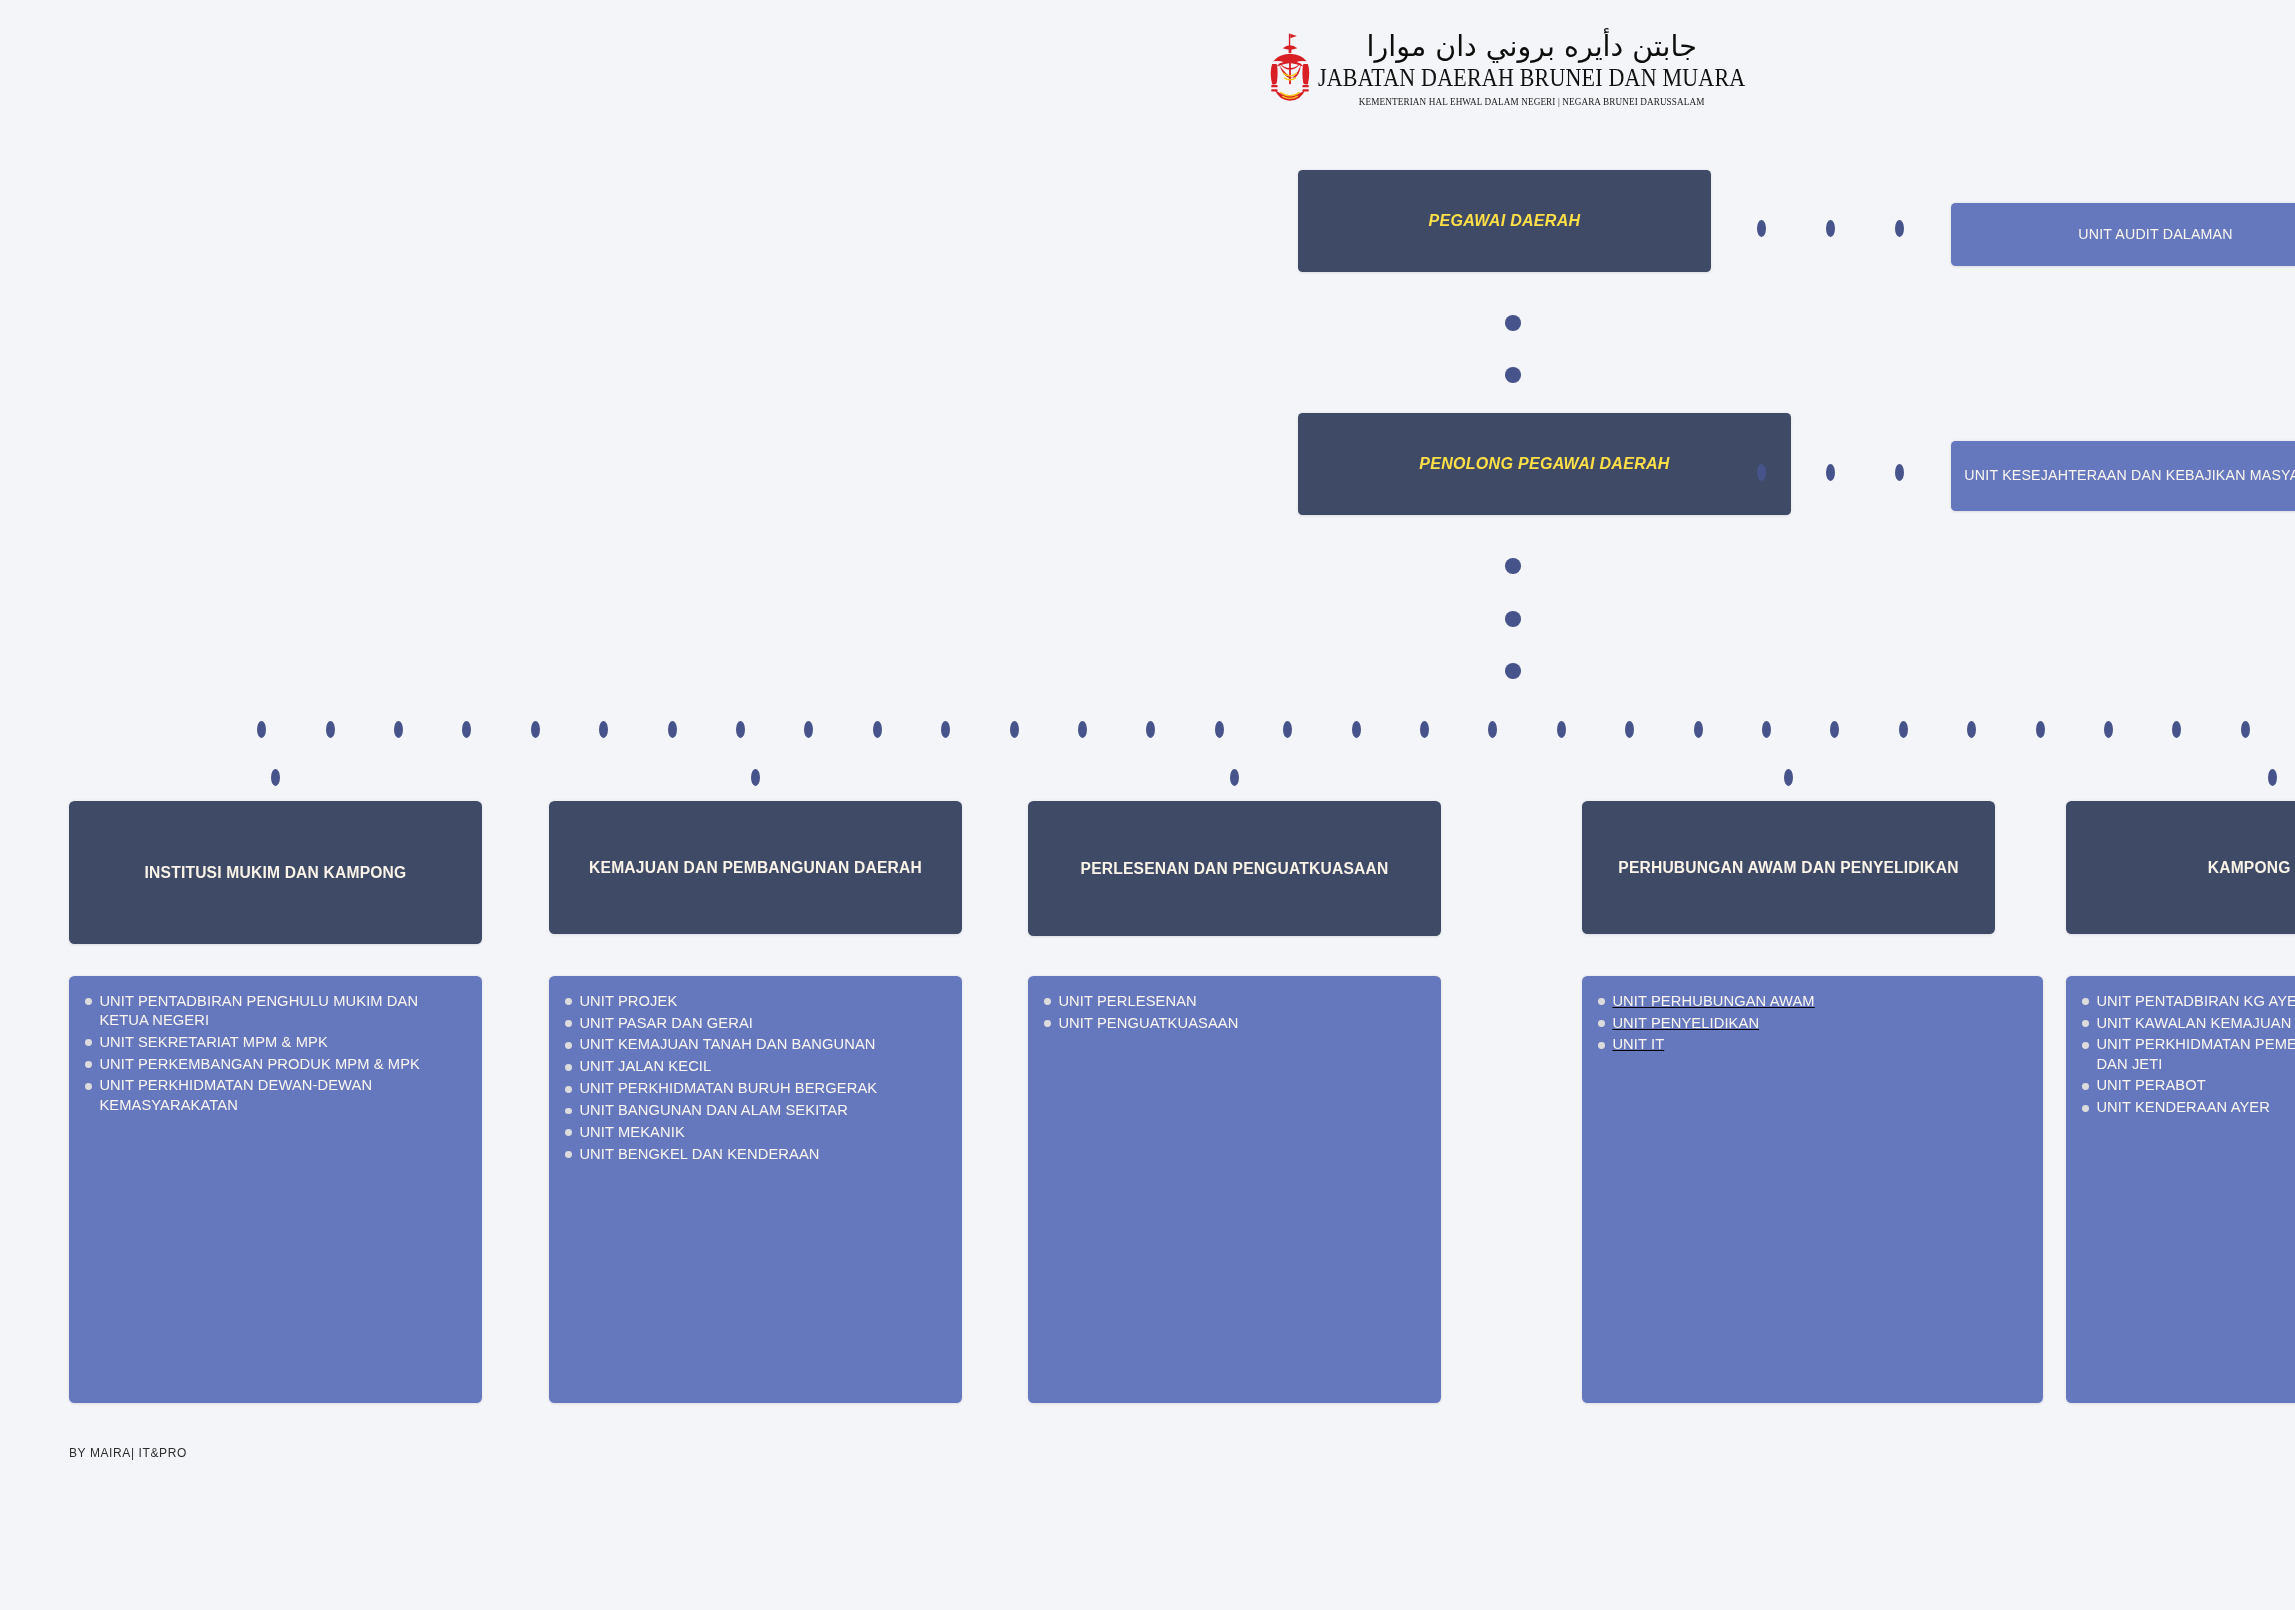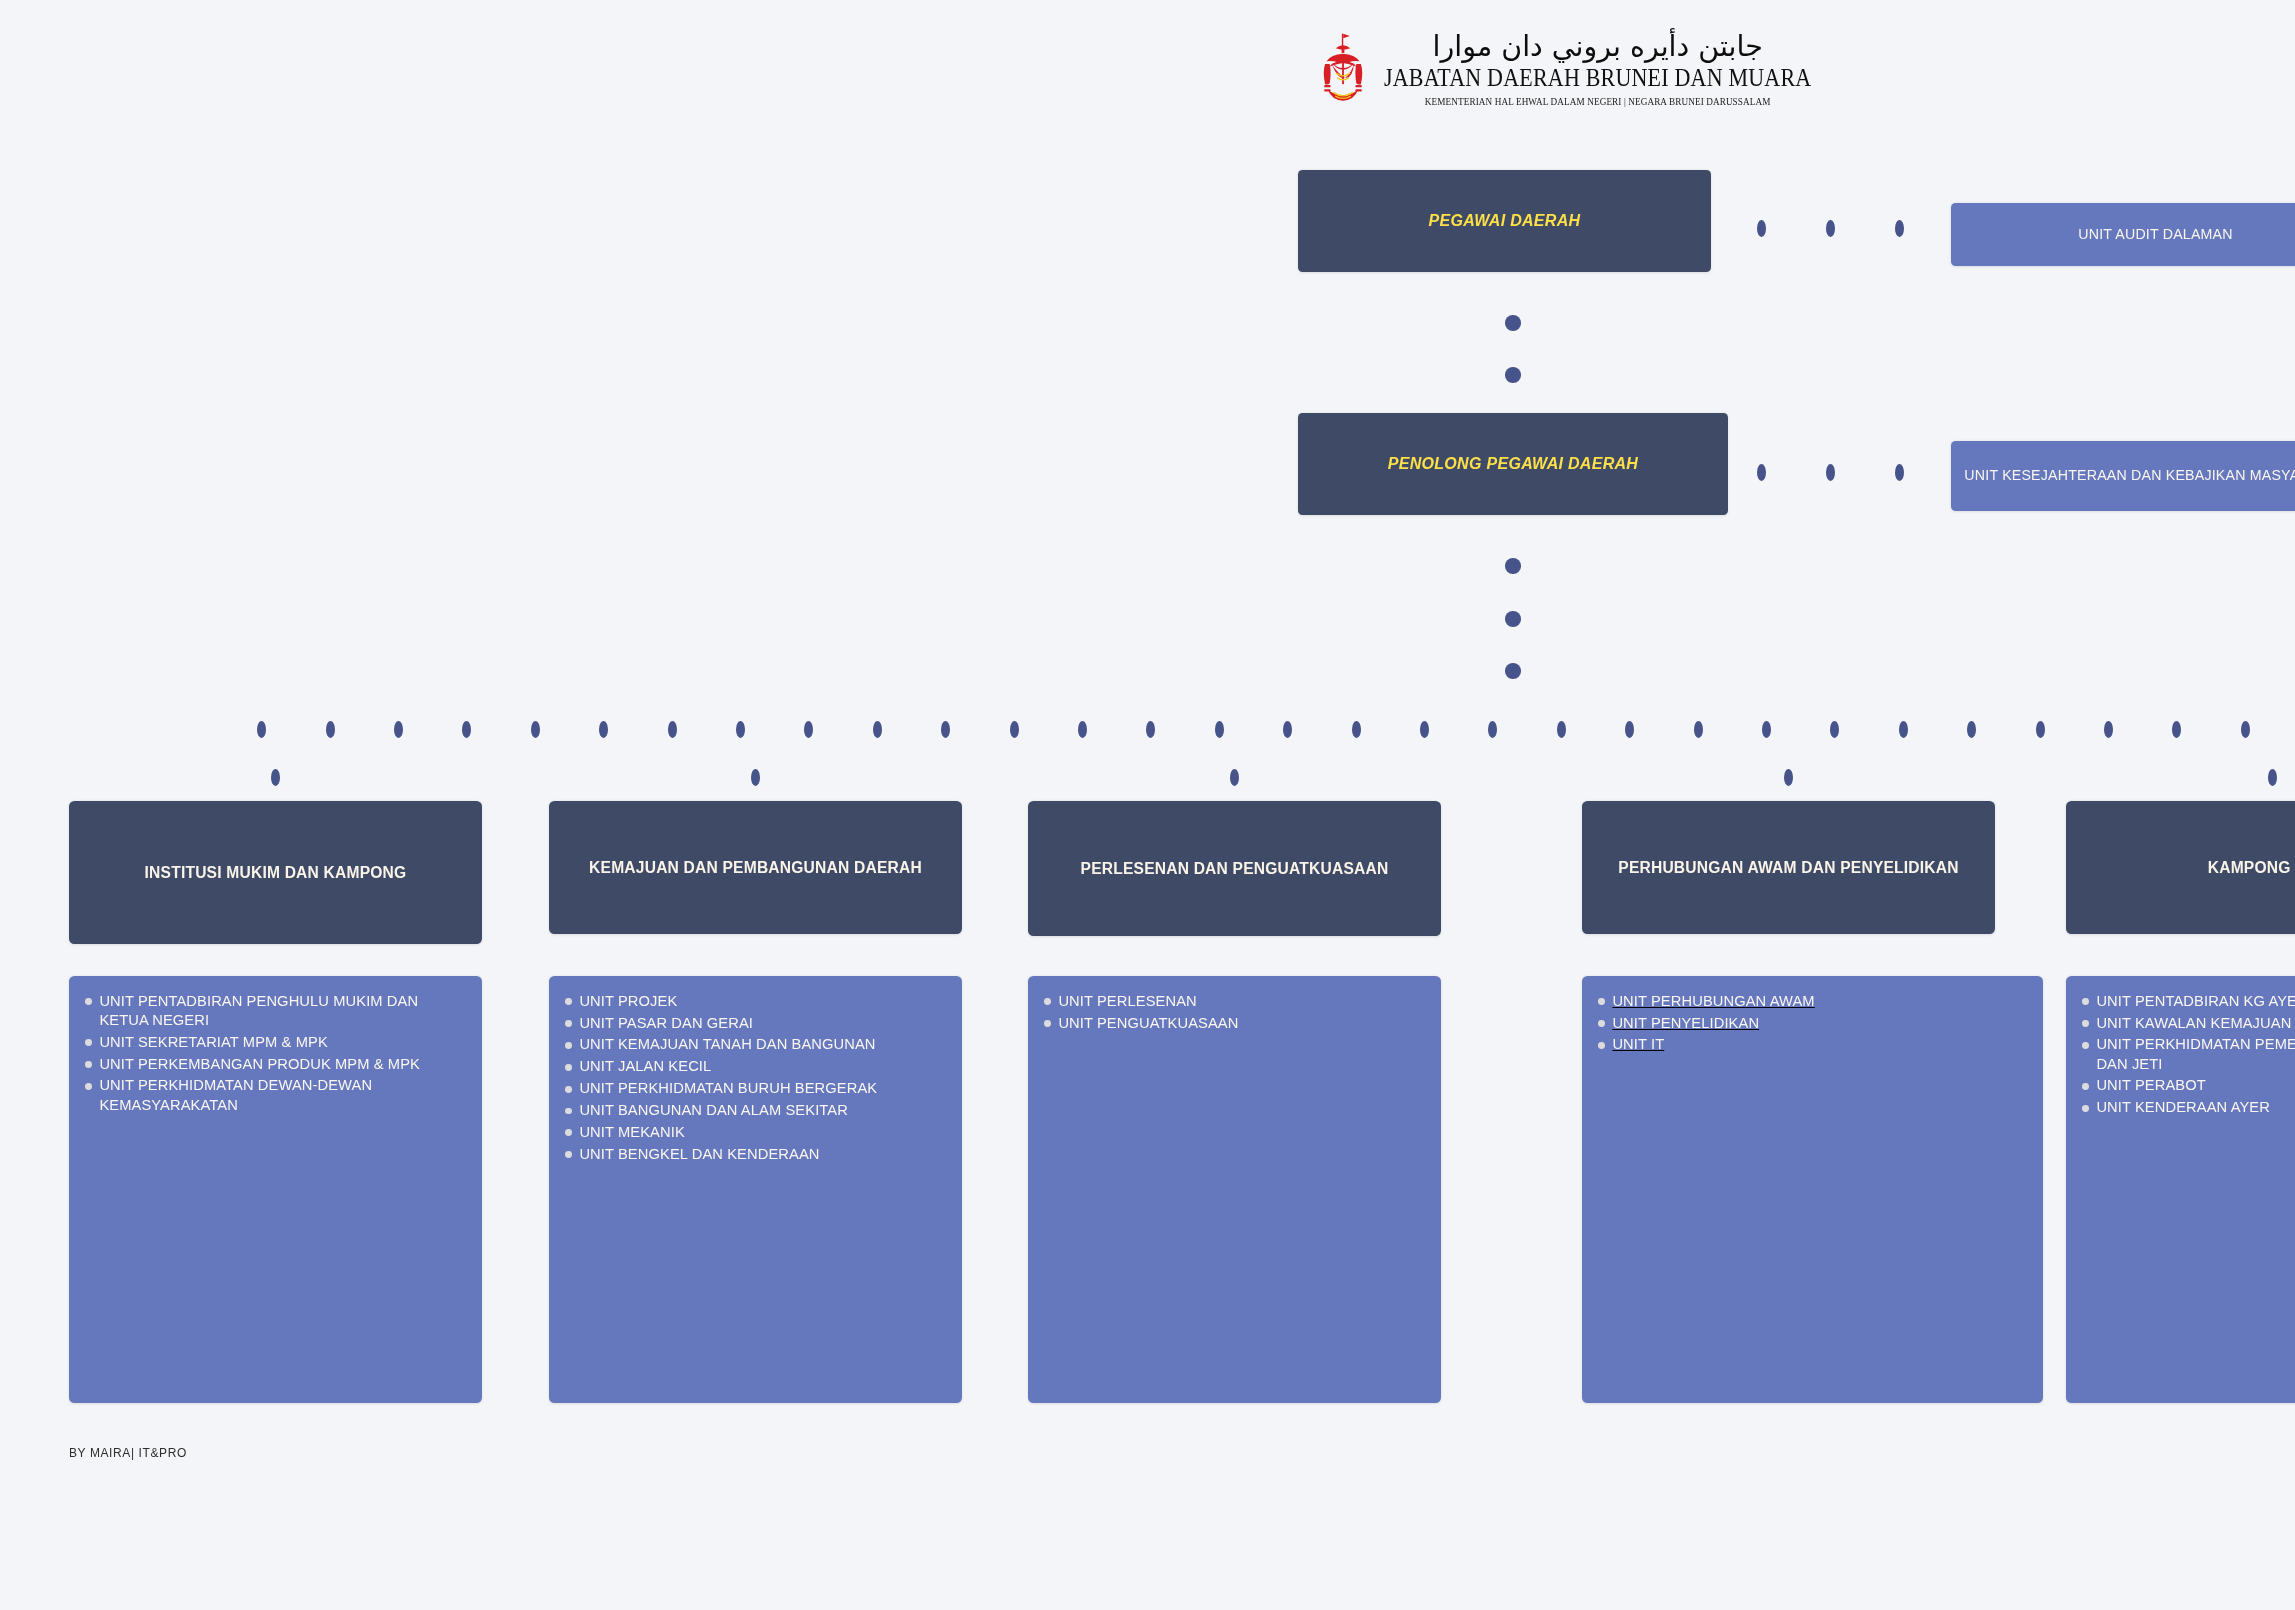--- a/index.html
+++ b/index.html
@@ -16,27 +16,26 @@
   #canvas {
     position: relative;
     width: 3028px;
     height: 1611px;
     background: #f4f5f8;
   }
 
   
   .logo-block {
     position: absolute;
-    left: 1315px;
+    left: 1262px;
     top: 27.5px;
     width: 349px;
     height: 83px;
     display: flex;
     align-items: center;
-    gap: 13px;
   }
   .crest {
     width: 56px;
     height: 78px;
     flex: 0 0 56px;
     position: relative;
   }
   .crest svg { width: 56px; height: 78px; display: block; }
 
   .logo-text {
@@ -243,21 +242,21 @@
   <div class="dot-ellipse" style="left:1826px; top:220px;"></div>
   <div class="dot-ellipse" style="left:1895px; top:220px;"></div>
 
   <div class="side-box" style="left:1951px; top:203px; width:409px; height:63px;">
     <span class="label">UNIT AUDIT DALAMAN</span>
   </div>
 
   <div class="dot-round" style="left:1505px; top:315px;"></div>
   <div class="dot-round" style="left:1505px; top:367px;"></div>
 
-  <div class="exec-box" style="left:1298px; top:413px; width:430px; height:102px;">
+  <div class="exec-box" style="left:1298px; top:413px; width:493px; height:102px;">
     <span class="label">PENOLONG PEGAWAI DAERAH</span>
   </div>
 
   <div class="dot-ellipse" style="left:1757px; top:464px;"></div>
   <div class="dot-ellipse" style="left:1826px; top:464px;"></div>
   <div class="dot-ellipse" style="left:1895px; top:464px;"></div>
 
   <div class="side-box" style="left:1951px; top:441px; width:409px; height:70px;">
     <span class="label">UNIT KESEJAHTERAAN DAN KEBAJIKAN MASYARAKAT</span>
   </div>

